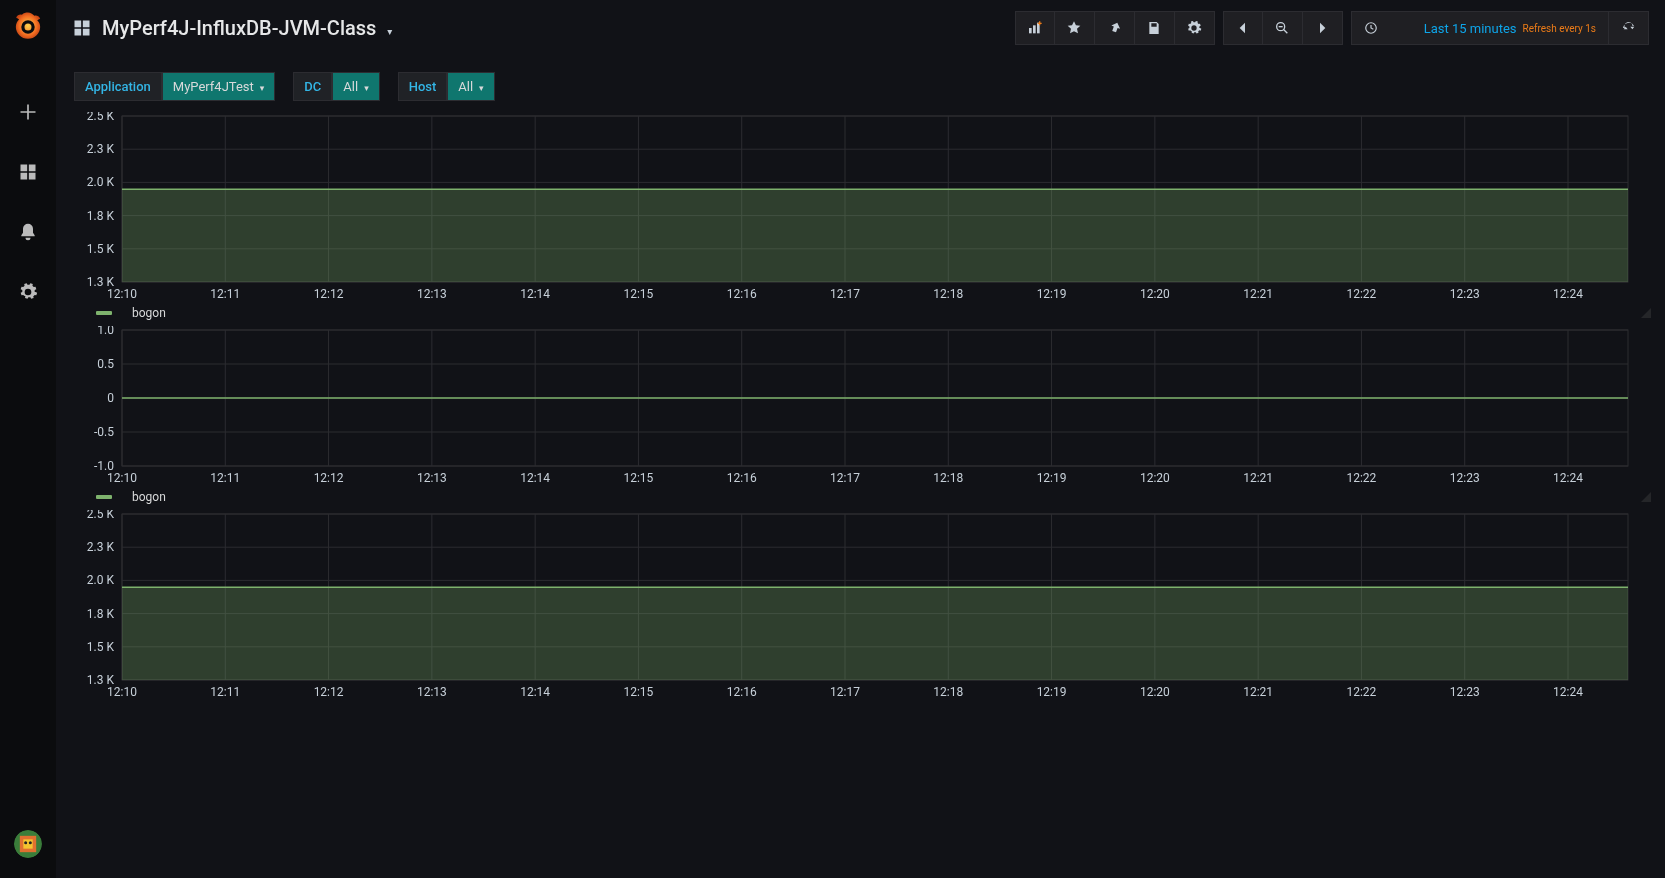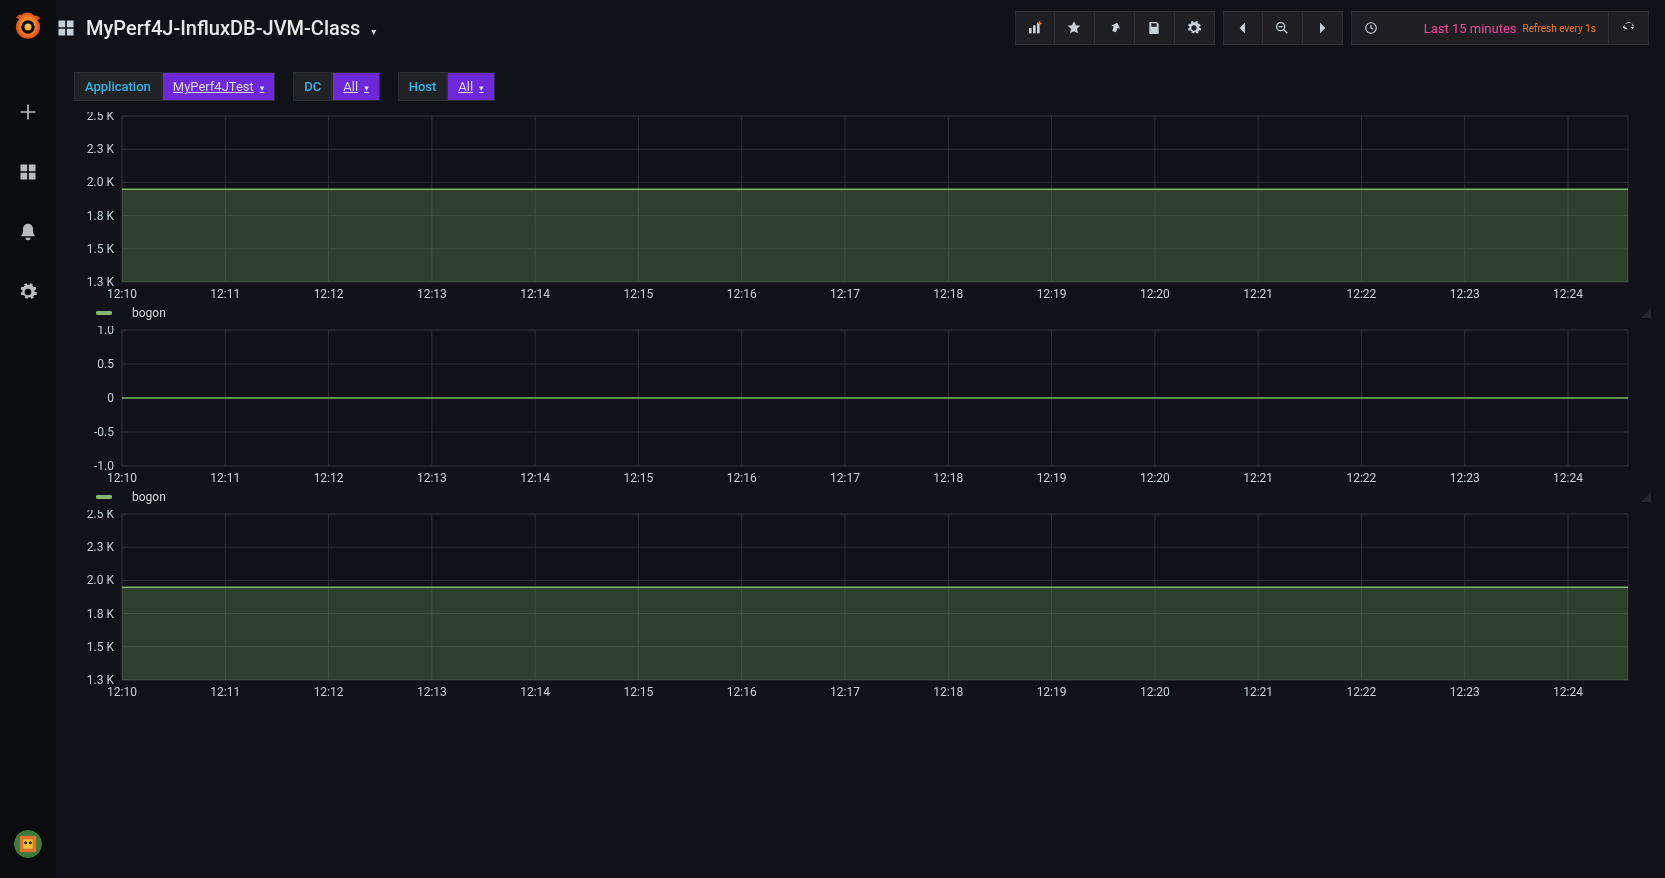--- a/index.html
+++ b/index.html
@@ -40,21 +40,21 @@
 .left-sidebar .avatar {
   width: 28px; height: 28px;
   border-radius: 50%;
   position: absolute;
   bottom: 20px;
 }
 
 
 .topbar {
   position: absolute;
-  left: 40px; top: 0;
+  left: 56px; top: 0;
   right: 0;
   height: 56px;
   display: flex;
   align-items: center;
   padding: 0 16px;
 }
 .topbar-left { display: flex; align-items: center; gap: 10px; }
 .grid-icon { width: 20px; height: 20px; fill: #c7d0d9; cursor: pointer; }
 .dashboard-title { color: #e6e7e8; font-size: 20px; font-weight: 500; cursor: pointer; }
 .dashboard-title-caret { display:inline-block; margin-left:6px; font-size:10px; color:#c7d0d9;}
@@ -72,40 +72,39 @@
 }
 .tb-btn.active svg .orange { fill:#eb7b18; }
 .tb-btn svg { width:16px; height:16px; fill:#c7d0d9; }
 .tb-btn + .tb-btn { border-left:none; }
 .tb-group { display:flex; margin-left:8px; }
 .timerange {
   height:34px; display:flex; align-items:center; gap:6px;
   background:#1f1f23; border:1px solid #2c2c31; padding:0 12px;
   cursor:pointer; margin-left:8px;
 }
-.timerange .tr-label { color:#ec4899; font-size:13px;margin-left:40px; }
+.timerange .tr-label { color:#0ea5e9; font-size:13px;margin-left:40px; }
 .timerange .tr-refresh { color:#eb7b18; font-size:10px; }
 .refresh-btn { margin-left:0; border-left:none;}
 
 
 .var-row {
   position:absolute;
   left:56px; right:0; top:60px;
   padding:12px 18px;
   display:flex; align-items:center; gap:6px;text-align:right;
 }
 .var-label {
   color:#33b5e5; font-size:13px; font-weight:500;
   background:#202226; padding:6px 10px; border:1px solid #2c2c31;
 }
 .var-value {
-  background:#6d28d9; color:#d8d9da; font-size:13px;
+  background:#0f766e; color:#d8d9da; font-size:13px;
   padding:6px 10px; border:1px solid #2c2c31;
   cursor:pointer;
-  text-decoration:underline;
 }
 .var-value .caret { font-size:9px; margin-left:6px; }
 .var-set + .var-set { margin-left:12px; }
 .var-set { display:flex; }
 
 
 .dash-body {
   position:absolute;
   left:56px; right:0;
   top:112px;

